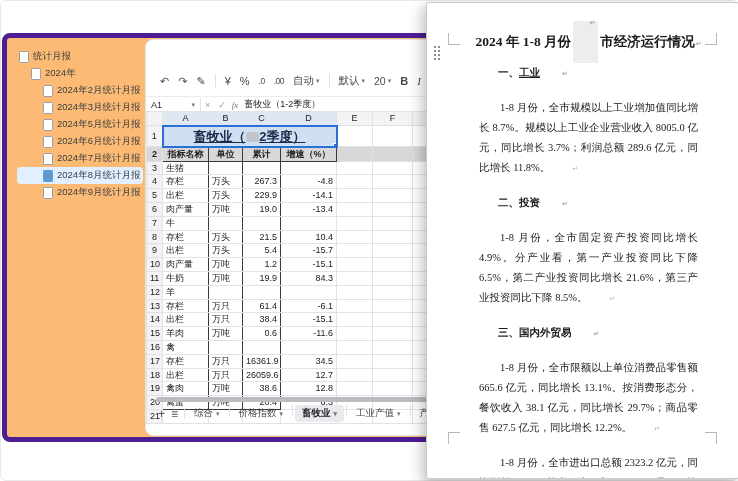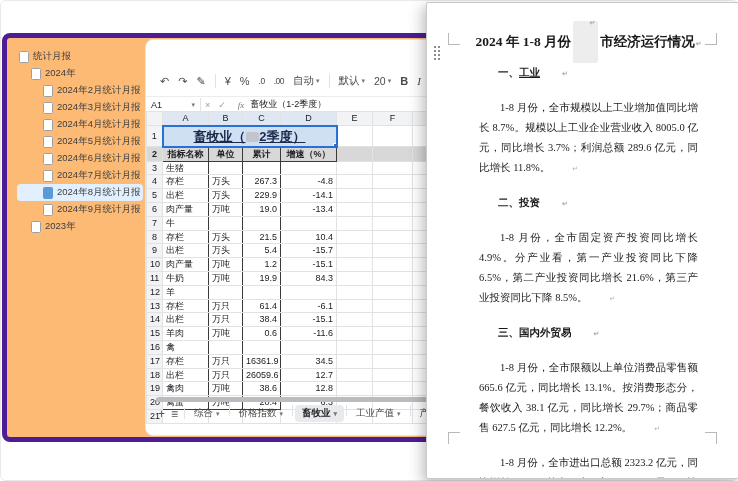--- a/index.html
+++ b/index.html
@@ -26,21 +26,21 @@
   .tb-glyph{font-size:11px;}
   .caret{font-size:7px;color:#777;}
   .tb-b{font-weight:bold;font-size:11px}.tb-i{font-style:italic;font-family:"Liberation Serif",serif;font-size:11px}
   .tb-s{text-decoration:line-through;font-size:11px}
   .tb-small{font-size:8.5px;letter-spacing:-.5px}
 
   #formula-bar{position:absolute;left:0;top:56px;right:0;height:15px;display:flex;align-items:center;
     border-top:1px solid #ececec;border-bottom:1px solid #dfe1e3;font-size:9px;color:#444;}
   #name-box{width:44px;display:flex;justify-content:space-between;align-items:center;padding:0 5px;color:#222;}
   .fb-ic{color:#9aa0a6;margin:0 4px;font-size:9px;}
-  .fb-fx{font-style:italic;font-family:Liberation Serif, serif;color:#777;margin:0 6px 0 8px;text-align:center;}
+  .fb-fx{font-style:italic;font-family:Liberation Serif, serif;color:#777;margin:0 6px 0 2px;text-align:center;}
   #fb-value{color:#222;}
 
   #grid-wrap{position:absolute;left:0;top:71px;right:0;bottom:0;}
   table.grid{border-collapse:collapse;table-layout:fixed;width:100%;}
   .grid td,.grid th{border:1px solid #e0e2e4;padding:0 3px;font-size:9px;font-weight:normal;
     color:#202124;overflow:hidden;white-space:nowrap;height:12.8px;line-height:12.8px;}
   .grid col.c-rn{width:16px}.grid col.c-a{width:46px}.grid col.c-b{width:34px}
   .grid col.c-c{width:38px}.grid col.c-d{width:56px}.grid col.c-e{width:36px}.grid col.c-f{width:40px}
   .grid col.c-g{width:auto}
   .hcell{background:#f1f3f4;color:#5f6368;text-align:center;font-size:8.5px;height:13px;line-height:13px;}
@@ -108,45 +108,37 @@
         <div class="tree-item lv2">
           <span class="doc-ico"></span>
           <span>2024年2月统计月报</span>
         </div>
         <div class="tree-item lv2">
           <span class="doc-ico"></span>
           <span>2024年3月统计月报</span>
         </div>
         <div class="tree-item lv2">
           <span class="doc-ico"></span>
-          <span>2024年4月统计月报</span>
+          <span>2024年5月统计月报</span>
         </div>
         <div class="tree-item lv2">
           <span class="doc-ico"></span>
-          <span>2024年5月统计月报</span>
+          <span>2024年6月统计月报</span>
         </div>
         <div class="tree-item lv2">
           <span class="doc-ico"></span>
-          <span>2024年6月统计月报</span>
+          <span>2024年7月统计月报</span>
+        </div>
+        <div class="tree-item lv2 sel">
+          <span class="doc-ico"></span>
+          <span>2024年8月统计月报</span>
         </div>
         <div class="tree-item lv2">
           <span class="doc-ico"></span>
-          <span>2024年7月统计月报</span>
-        </div>
-        <div class="tree-item lv2 sel">
-          <span class="doc-ico"></span>
-          <span>2024年8月统计月报</span>
-        </div>
-        <div class="tree-item lv2">
-          <span class="doc-ico"></span>
           <span>2024年9月统计月报</span>
-        </div>
-        <div class="tree-item lv1">
-          <span class="doc-ico"></span>
-          <span>2023年</span>
         </div>
       </div>
 
     <div id="sheet-card">
 
       <div id="sheet-toolbar">
           <span class="tb-it">
             <span class="tb-glyph ">↶</span>
           </span>
           <span class="tb-it">

